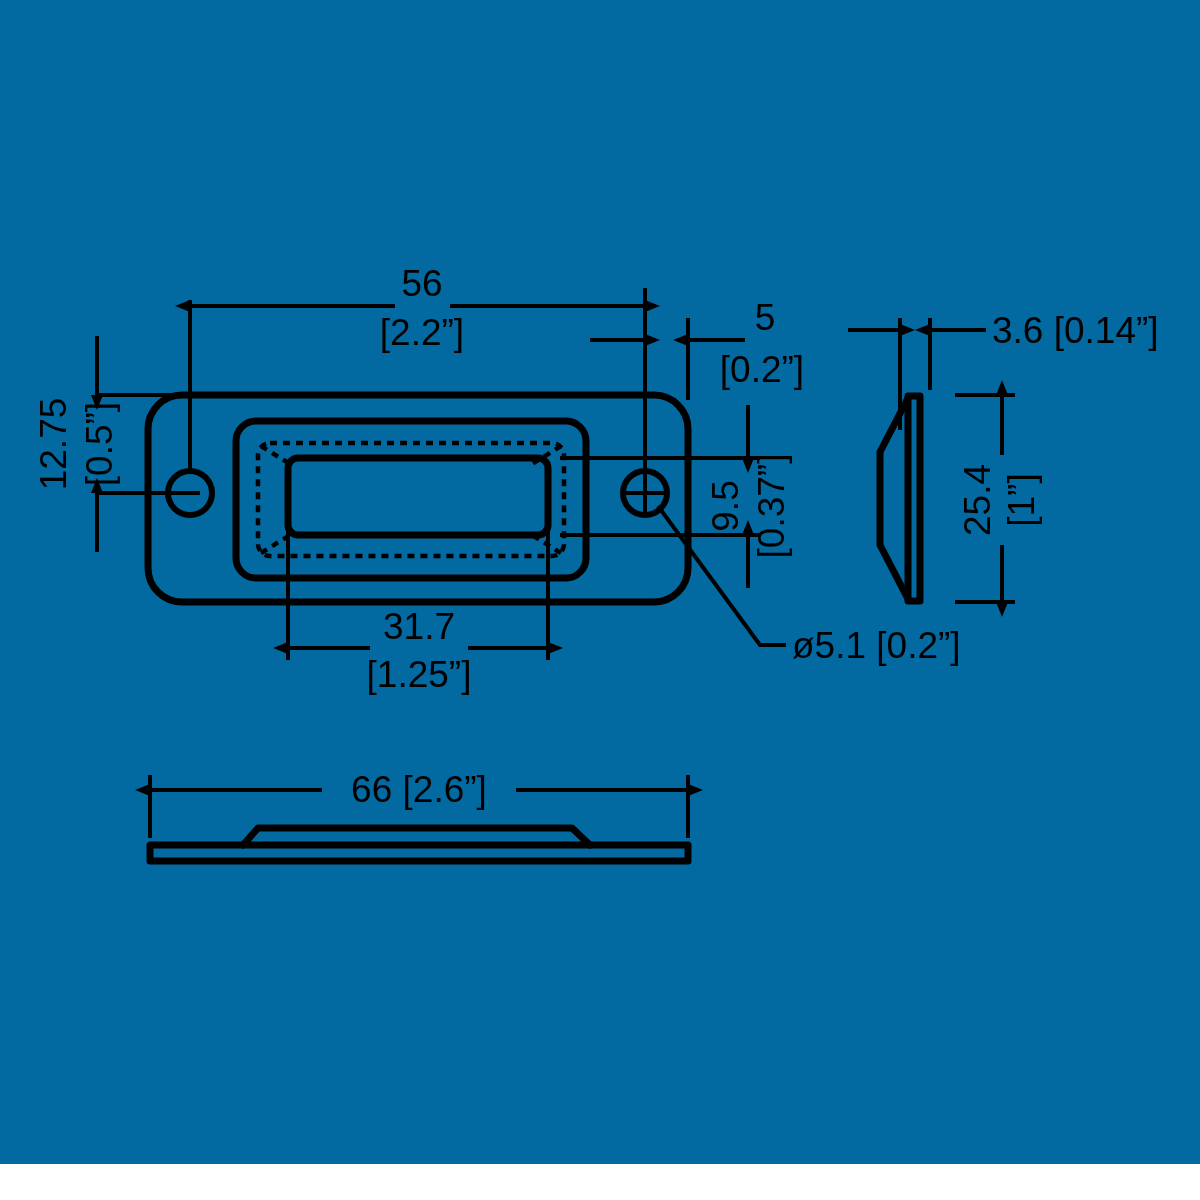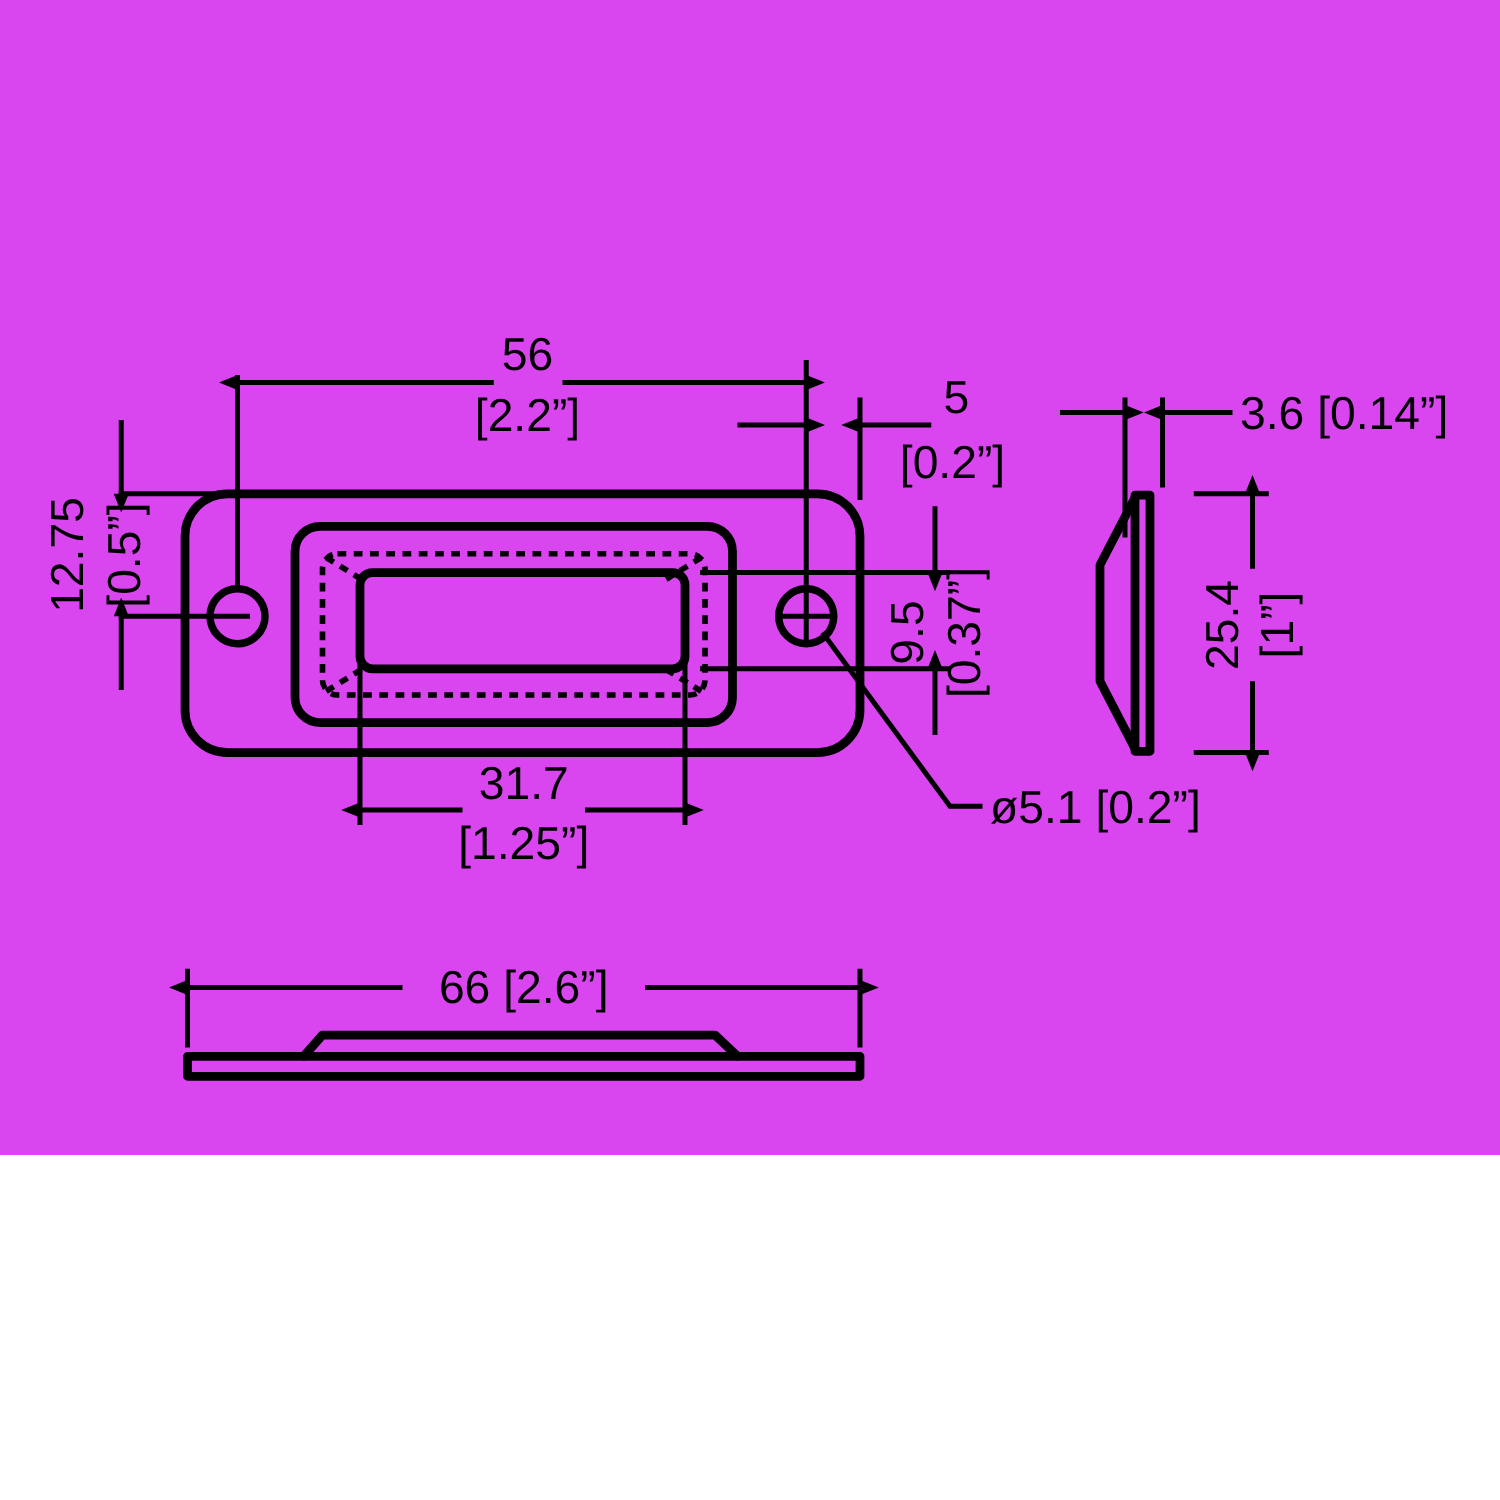--- a/index.html
+++ b/index.html
@@ -2,21 +2,21 @@
 <html><head>
 <meta charset="utf-8">
 <title>Technical Drawing</title>
 <style>
   html,body{margin:0;padding:0;background:#ffffff;}
   body{
     width:1200px;height:1200px;overflow:hidden;
     font-family:"Liberation Sans","DejaVu Sans",sans-serif;
     color:#000000;
   }
-  #sheet{position:relative;width:1200px;height:924px;background:#d946ef;}
+  #sheet{position:relative;width:1200px;height:1164px;background:#0369a1;}
   svg#drawing{position:absolute;top:0;left:0;width:1200px;height:1200px;display:block;}
   .outline{fill:none;stroke:#000;stroke-width:7;stroke-linecap:round;stroke-linejoin:round;}
   .outline-med{fill:none;stroke:#000;stroke-width:6;stroke-linecap:round;stroke-linejoin:round;}
   .hidden-edge{fill:none;stroke:#000;stroke-width:4.5;stroke-linecap:butt;
                stroke-dasharray:7 6;}
   .dimline{fill:none;stroke:#000;stroke-width:4;stroke-linecap:butt;}
   .extline{fill:none;stroke:#000;stroke-width:4;stroke-linecap:butt;}
   .leader{fill:none;stroke:#000;stroke-width:4;stroke-linecap:butt;stroke-linejoin:miter;}
   .arrowfill{fill:#000;stroke:none;}
   .dimtext{

